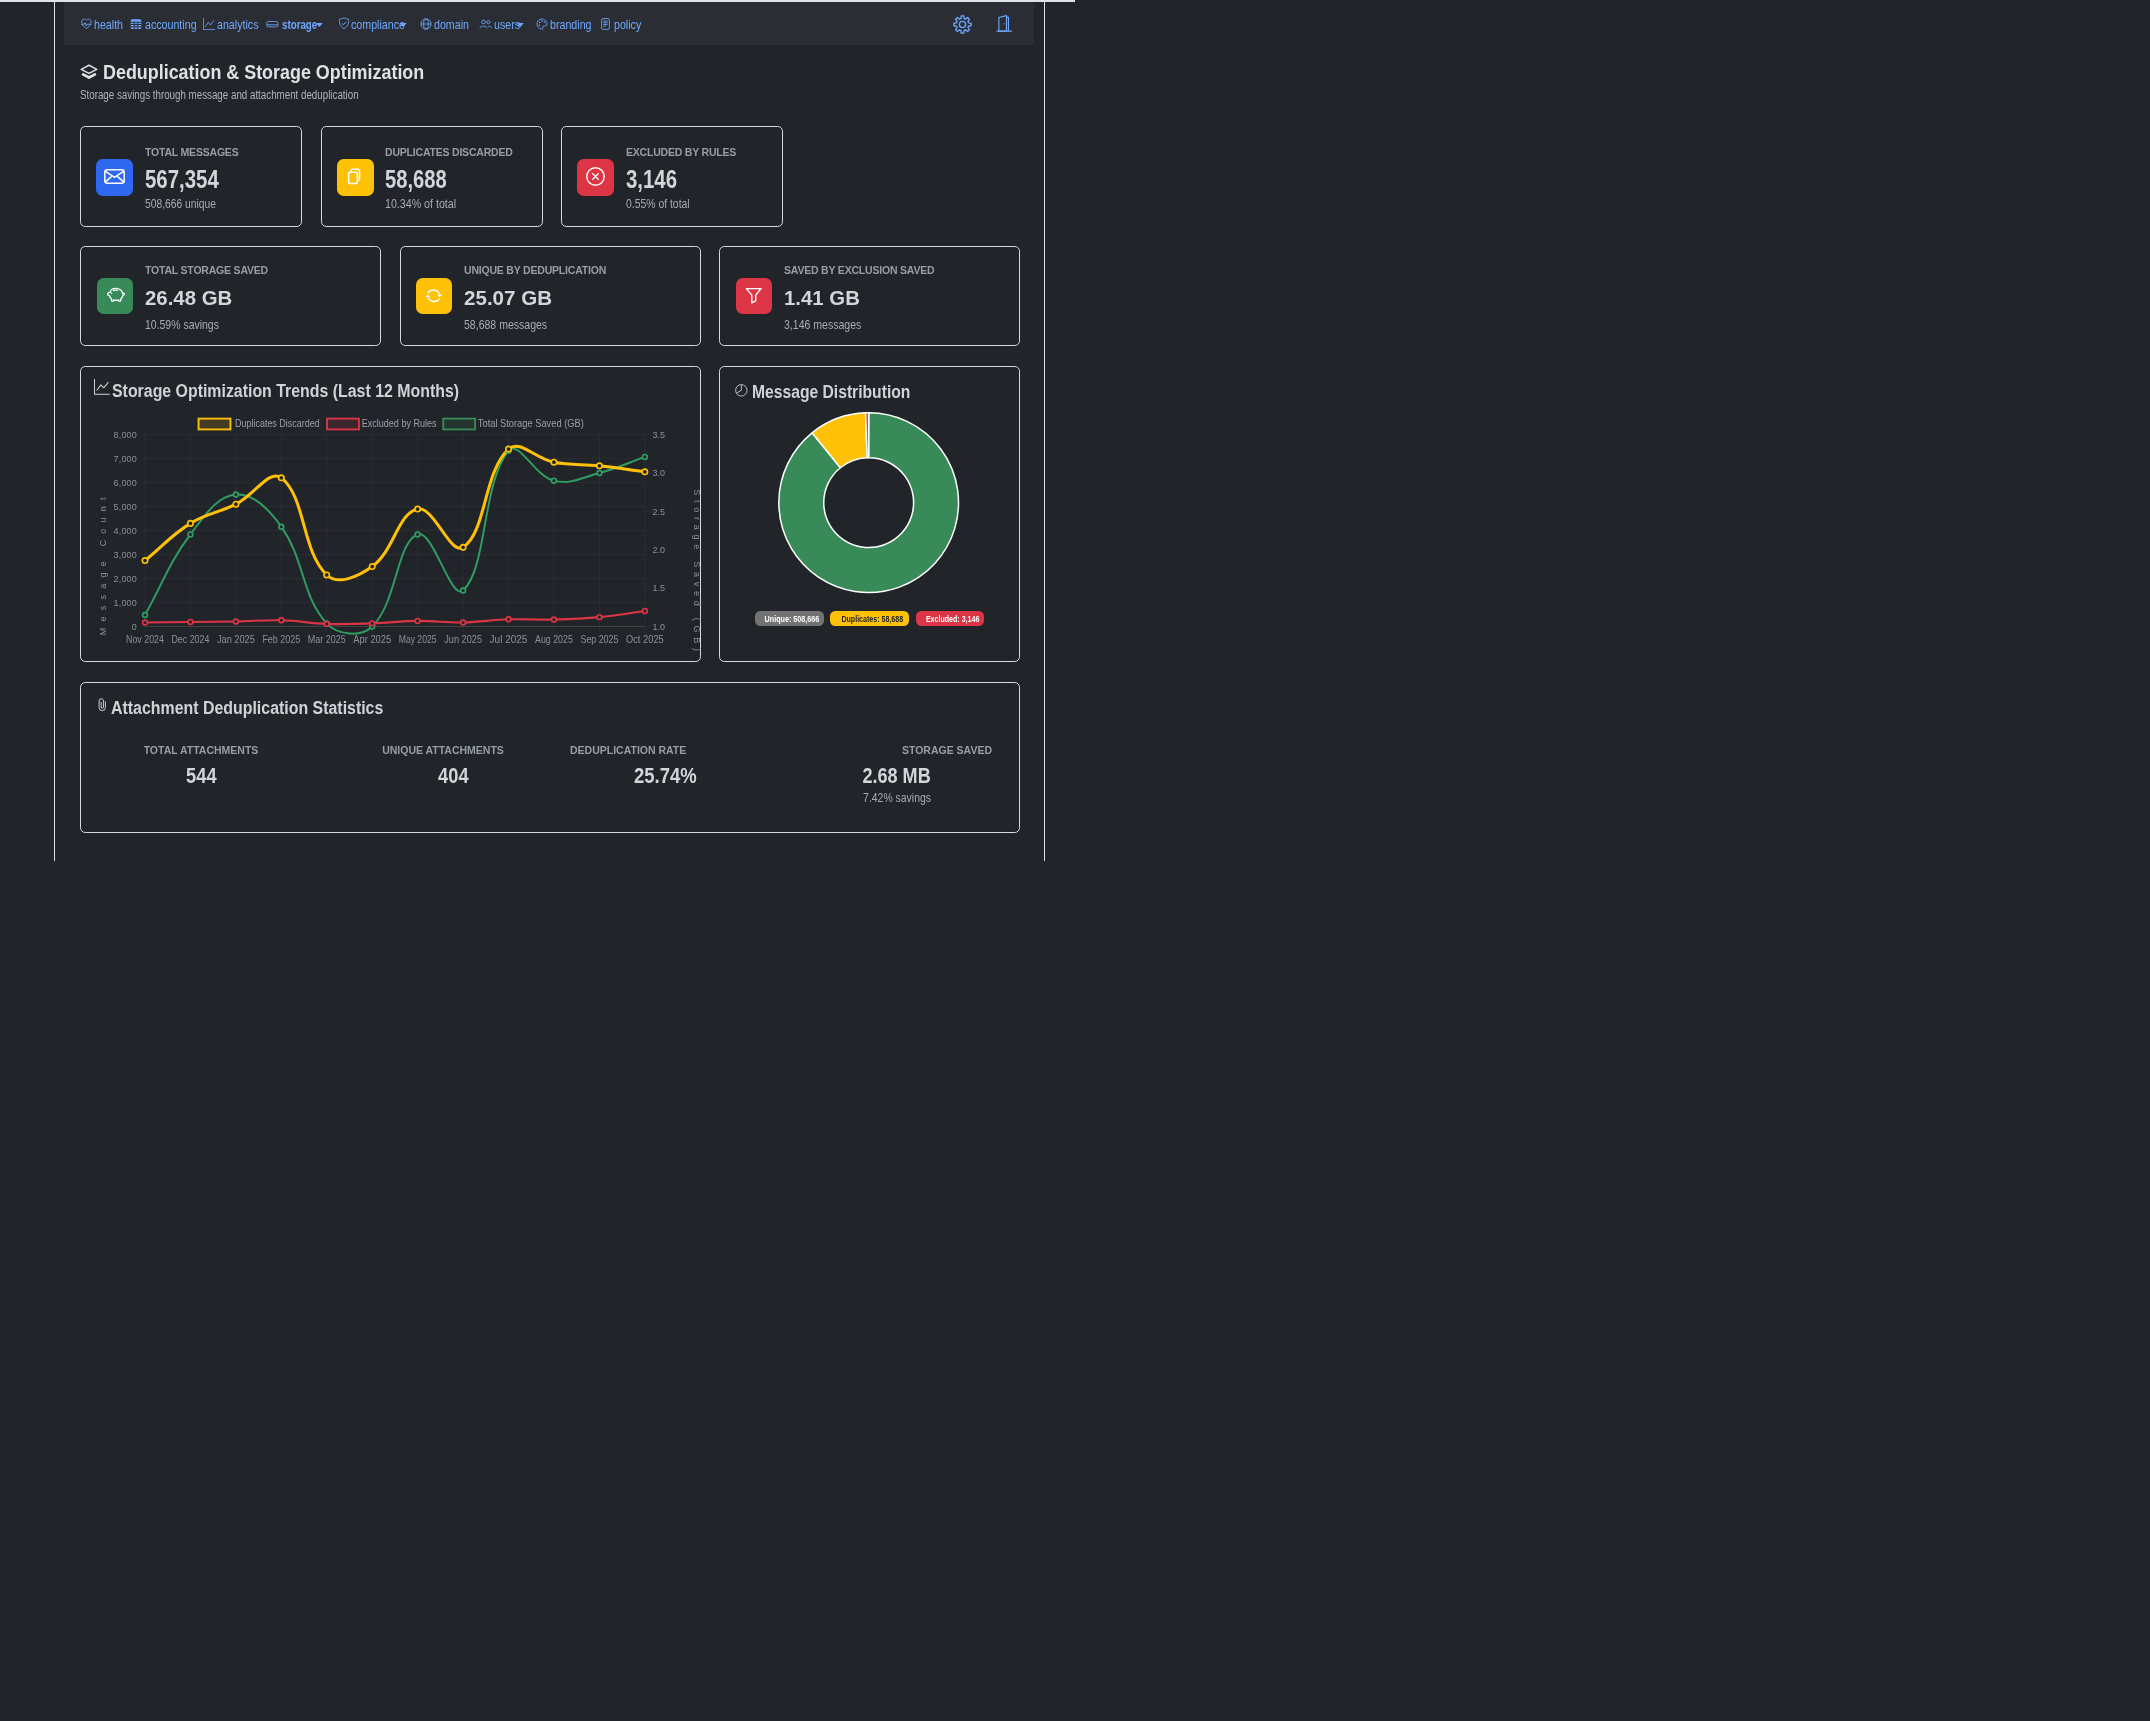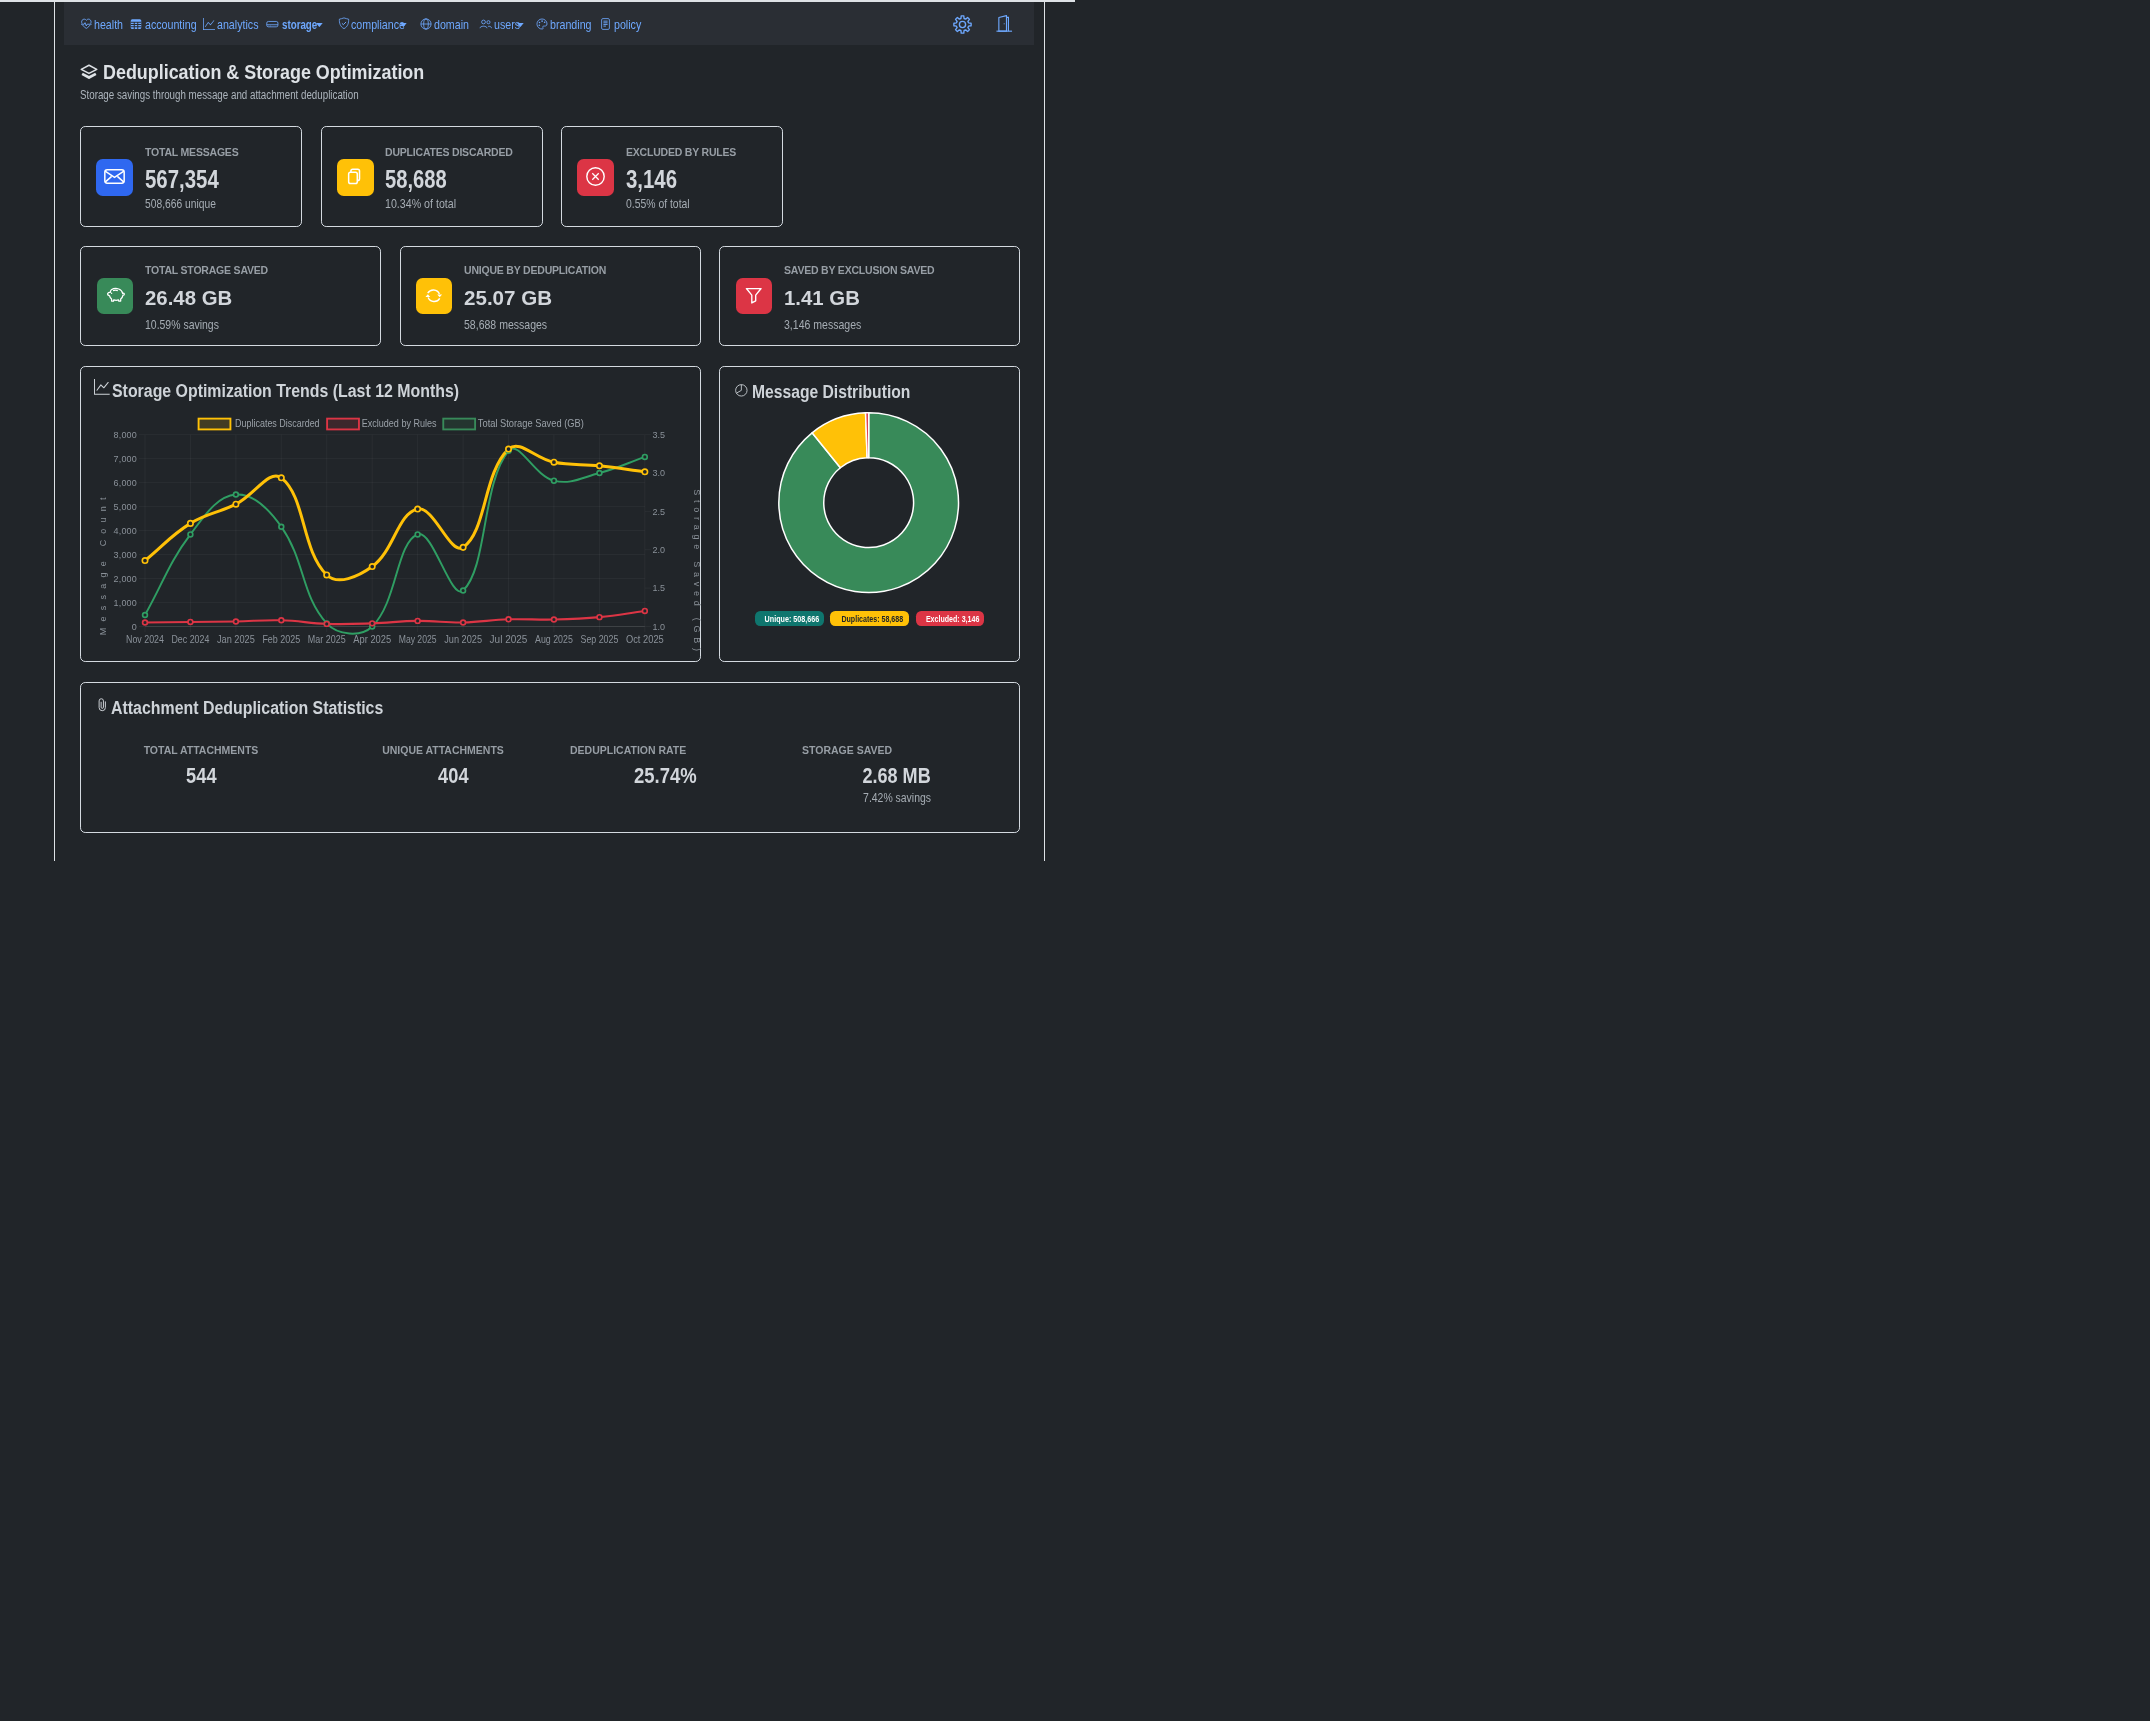--- a/index.html
+++ b/index.html
@@ -264,31 +264,31 @@
 <svg class="abs" style="left:735px;top:384px" width="12.7" height="12.7" viewBox="0 0 16 16" fill="none" stroke="#ced3d8" stroke-width="1.1">
   <circle cx="8" cy="8" r="7.2"></circle>
   <path d="M8 8V0.8M8 8L1.7 11.6"></path>
 </svg>
 <span class="abs ctitle" style="left:752px;top:383px"><span class="cx" style="transform:scaleX(.87)">Message Distribution</span></span>
 <svg class="abs" style="left:719px;top:366px" width="301" height="295" viewBox="0 0 402 393">
   <path d="M199.90 62.00A120 120 0 1 1 124.35 88.77L162.13 135.38A60 60 0 1 0 199.90 122.00Z" fill="#388a59" stroke="#fff" stroke-width="2" stroke-linejoin="round"></path>
   <path d="M124.35 88.77A120 120 0 0 1 195.74 62.07L197.82 122.04A60 60 0 0 0 162.13 135.38Z" fill="#ffc107" stroke="#fff" stroke-width="2" stroke-linejoin="round"></path>
   <path d="M195.74 62.07A120 120 0 0 1 199.90 62.00L199.90 122.00A60 60 0 0 0 197.82 122.04Z" fill="#dc3545" stroke="#fff" stroke-width="2" stroke-linejoin="round"></path>
 </svg>
-<div class="badge" style="left:755px;top:611px;width:69px;background:#0f766e;color:#fff"><span class="cxc" style="transform:scaleX(.74)">Unique: 508,666</span></div>
+<div class="badge" style="left:755px;top:611px;width:69px;background:#737373;color:#fff"><span class="cxc" style="transform:scaleX(.74)">Unique: 508,666</span></div>
 <div class="badge" style="left:830px;top:611px;width:79px;background:#ffc107;color:#212529"><span class="cxc" style="transform:scaleX(.73)">Duplicates: 58,688</span></div>
 <div class="badge" style="left:916px;top:611px;width:68px;background:#dc3545;color:#fff"><span class="cxc" style="transform:scaleX(.73)">Excluded: 3,146</span></div>
 
 <div class="card" style="left:80px;top:682px;width:940px;height:151px"></div>
 <svg class="abs" style="left:97px;top:698px" width="10.5" height="14.2" viewBox="0 0 14 19" fill="none" stroke="#ced3d8" stroke-width="1.3">
   <path d="M11.2 4.6 v8.2 a4.2 4.2 0 0 1 -8.4 0 V3.9 a2.9 2.9 0 0 1 5.8 0 v8.4 a1.55 1.55 0 0 1 -3.1 0 V5.1"></path>
 </svg>
 <span class="abs ctitle" style="left:111px;top:699px"><span class="cx" style="transform:scaleX(.884)">Attachment Deduplication Statistics</span></span>
 <div class="abs" style="left:106px;top:743px;width:190px;text-align:center"><span class="alabel">TOTAL ATTACHMENTS</span></div>
 <div class="abs" style="left:106px;top:765px;width:190px;text-align:center"><span class="cxc anum" style="transform:scaleX(.83)">544</span></div>
 <div class="abs" style="left:348px;top:743px;width:190px;text-align:center"><span class="alabel">UNIQUE ATTACHMENTS</span></div>
 <div class="abs" style="left:358px;top:765px;width:190px;text-align:center"><span class="cxc anum" style="transform:scaleX(.83)">404</span></div>
 <div class="abs" style="left:570px;top:743px;width:190px;"><span class="alabel">DEDUPLICATION RATE</span></div>
 <div class="abs" style="left:570px;top:765px;width:190px;text-align:center"><span class="cxc anum" style="transform:scaleX(.84)">25.74%</span></div>
-<div class="abs" style="left:802px;top:743px;width:190px;text-align:left"><span class="alabel">STORAGE SAVED</span></div>
+<div class="abs" style="left:802px;top:743px;width:190px;text-align:right"><span class="alabel">STORAGE SAVED</span></div>
 <div class="abs" style="left:802px;top:765px;width:190px;text-align:center"><span class="cxc anum" style="transform:scaleX(.82)">2.68 MB</span></div>
 <div class="abs" style="left:802px;top:792px;width:190px;text-align:center;font-size:12px;color:#a6adb4;line-height:1"><span class="cxc" style="transform:scaleX(.87)">7.42% savings</span></div>
 
 
 </body></html>

